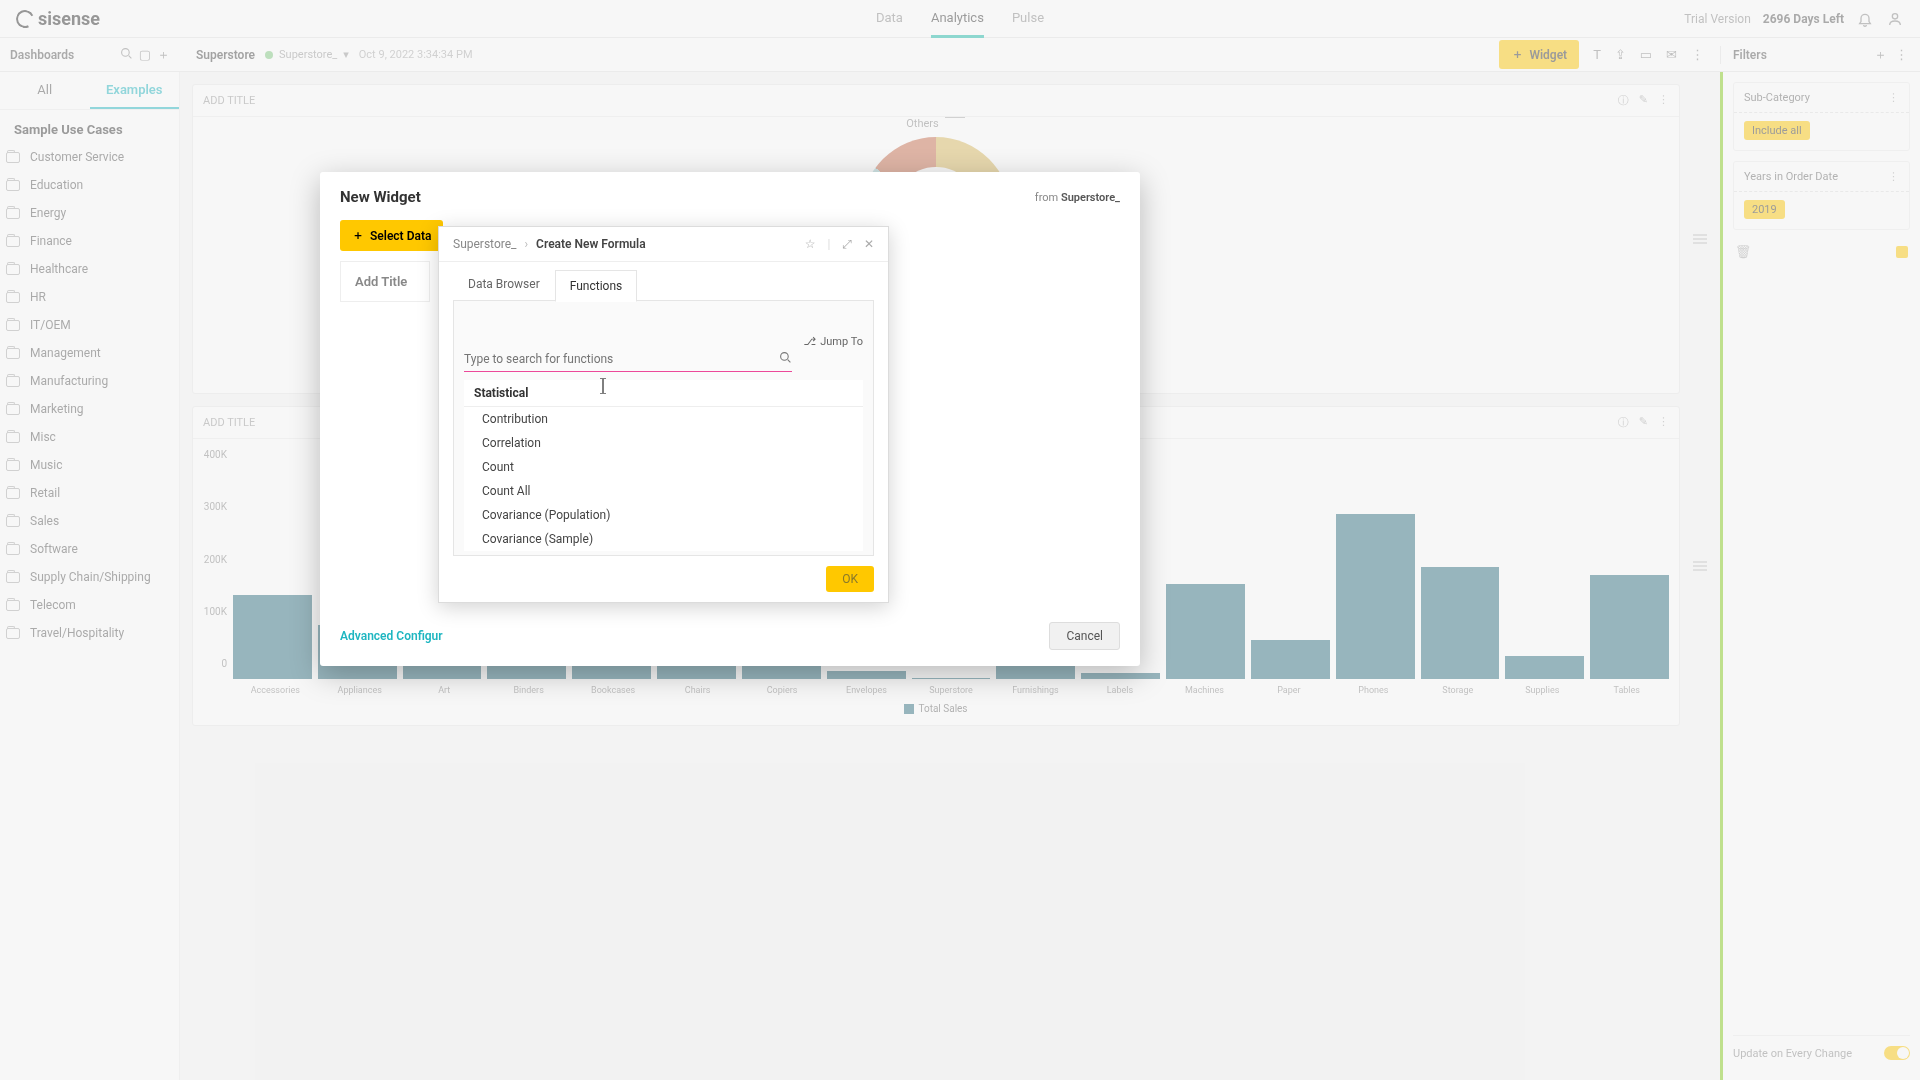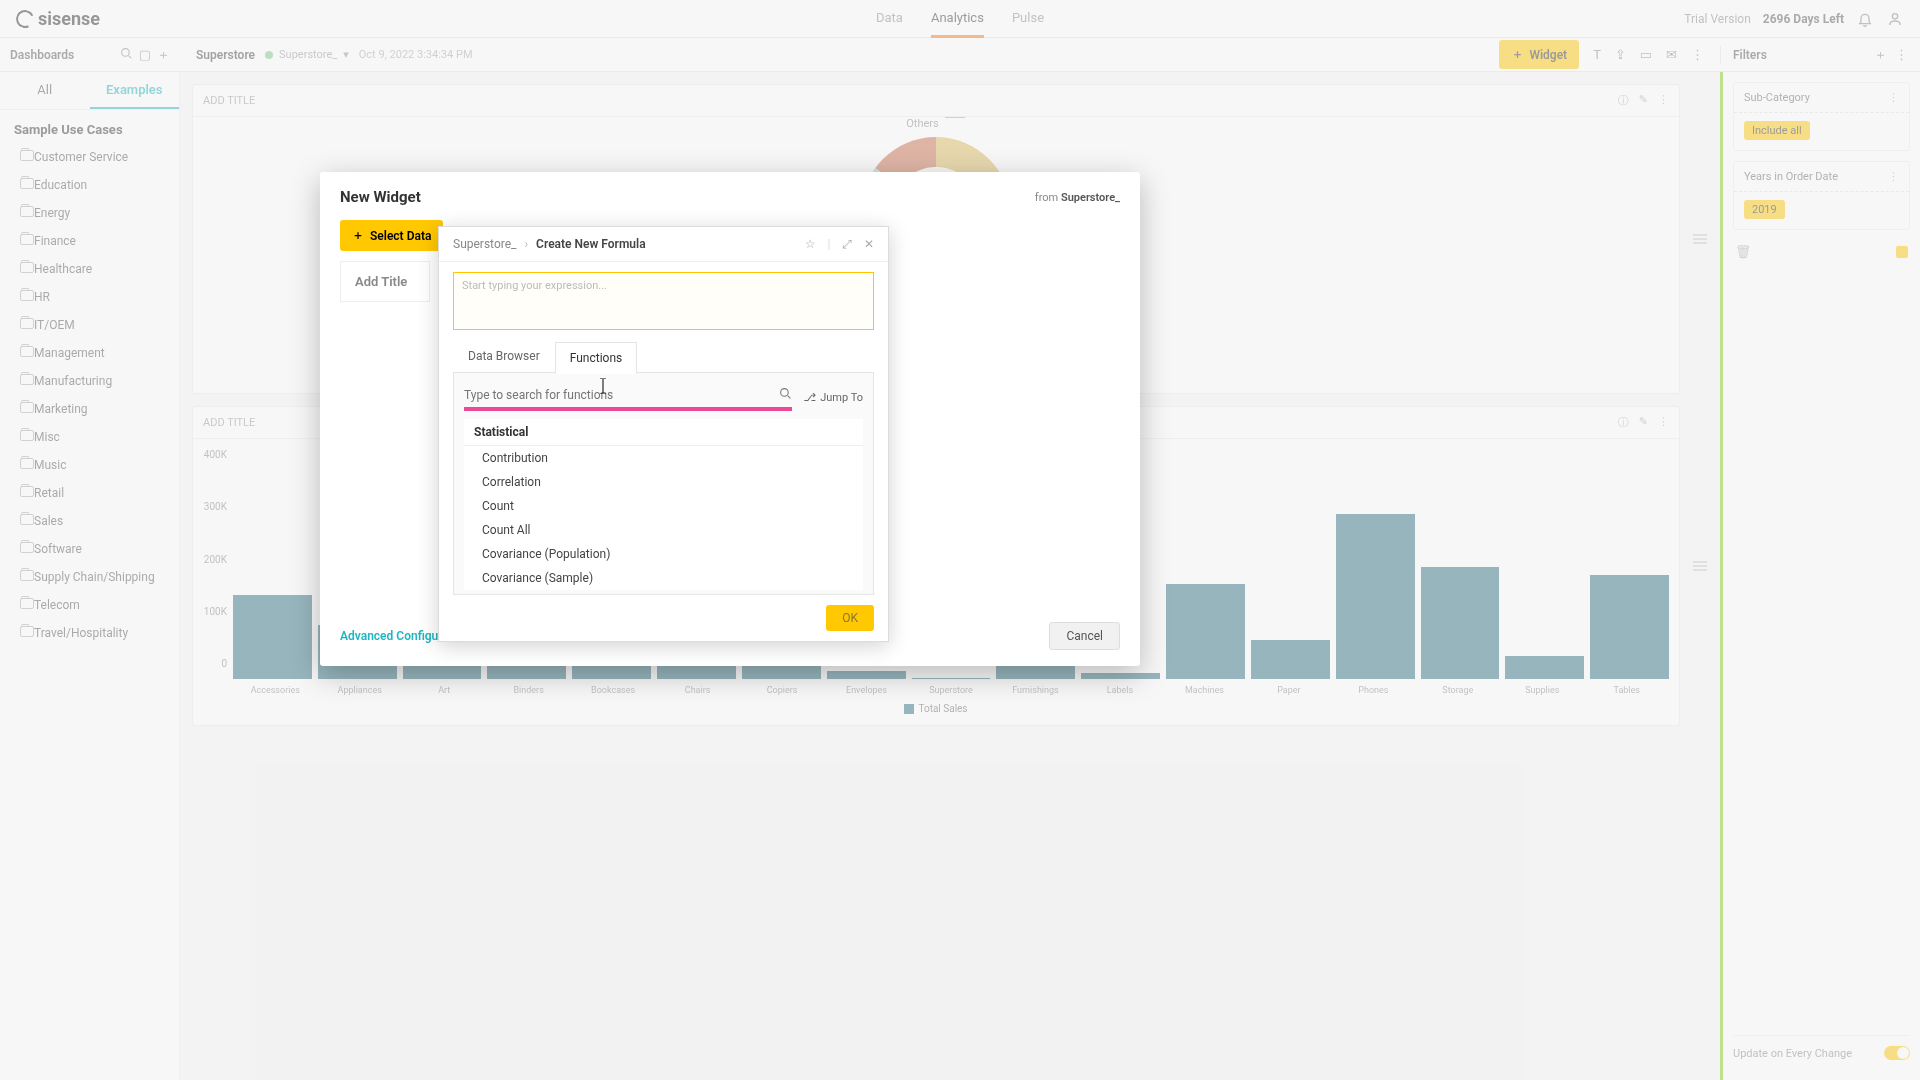--- a/index.html
+++ b/index.html
@@ -4,21 +4,21 @@
 <style>
 * { box-sizing: border-box; margin: 0; padding: 0; font-family: -apple-system, BlinkMacSystemFont, "Segoe UI", Roboto, "Helvetica Neue", Arial, sans-serif; }
 body { width: 1920px; height: 1080px; background: #f5f5f5; overflow: hidden; position: relative; }
 
 
 .topbar { height: 38px; background: #fff; display: flex; align-items: center; padding: 0 16px; border-bottom: 1px solid #e5e5e5; }
 .logo { font-weight: 700; font-size: 18px; color: #2b2b2b; display:flex; align-items:center; gap:4px;}
 .logo-icon { width:18px; height:18px; border:2.5px solid #2b2b2b; border-radius:50%; border-right-color:transparent; transform:rotate(20deg);}
 .topnav { display:flex; margin-left: auto; margin-right: auto; gap: 28px; position:absolute; left:50%; transform:translateX(-50%); }
 .topnav a { color:#888; text-decoration:none; font-size:13px; padding:10px 0; }
-.topnav a.active { color:#333; border-bottom:3px solid #f97316; }
+.topnav a.active { color:#333; border-bottom:3px solid #14b8a6; }
 .top-right { margin-left:auto; display:flex; align-items:center; gap:12px; color:#888; font-size:12px; }
 .top-right b { color:#555; }
 .icon-btn { width:18px; height:18px; display:inline-flex; align-items:center; justify-content:center; color:#888; }
 .bell,.user { width:16px; height:16px; }
 
 
 .secondbar { height: 34px; background:#fff; border-bottom:1px solid #e5e5e5; display:flex; align-items:center; }
 .secondbar .left { width: 180px; display:flex; align-items:center; padding:0 10px; gap:6px; }
 .secondbar .left .title { font-size:12px; font-weight:600; color:#555; margin-right:auto;}
 .secondbar .mid { display:flex; align-items:center; gap:10px; padding:0 16px; flex:1; }
@@ -30,21 +30,21 @@
 .secondbar .filters-h { width: 200px; border-left:1px solid #e5e5e5; display:flex; align-items:center; padding:0 12px; gap:8px;}
 .filters-h .t { font-size:12px; font-weight:600; color:#555; margin-right:auto;}
 
 
 .main { display:flex; height: calc(1080px - 72px); }
 .sidebar { width:180px; background:#fff; border-right:1px solid #eee; overflow:auto; }
 .tabs-row { display:flex; border-bottom:1px solid #eee; }
 .tabs-row div { flex:1; text-align:center; padding:10px 0; font-size:13px; color:#555; }
 .tabs-row div.active { color:#1fb6c1; border-bottom:2px solid #1fb6c1; font-weight:600;}
 .side-h { padding:12px 14px 6px; font-size:13px; font-weight:700; color:#333;}
-.folder { display:flex; padding:7px 20px; font-size:12px; color:#555;}
+.folder { display:flex; align-items:center; gap:10px; padding:7px 6px; font-size:12px; color:#555;}
 .folder .folder-icon { width:14px; height:11px; border:1px solid #aaa; border-radius:2px; position:relative; }
 .folder .folder-icon:before { content:''; position:absolute; top:-3px; left:0; width:6px; height:2px; border:1px solid #aaa; border-bottom:none; border-radius:2px 2px 0 0;}
 .content { flex:1; padding:0; position:relative; }
 .rightpanel { width:200px; background:#fff; border-left:3px solid #84cc16; padding:10px; display:flex; flex-direction:column; }
 .filter-card { border:1px solid #eee; border-radius:3px; margin-bottom:10px; }
 .filter-card .hd { padding:8px 10px; font-size:11px; color:#666; display:flex; justify-content:space-between;}
 .filter-card .bd { padding:6px 10px 10px; border-top:1px dashed #e0e0e0;}
 .chip { display:inline-block; background:#ffc800; font-size:11px; padding:3px 8px; border-radius:3px; color:#333;}
 .trash { color:#aaa; font-size:13px; }
 .update-footer { margin-top:auto; padding:10px 0; border-top:1px solid #eee; font-size:11px; color:#888; display:flex; align-items:center; justify-content:space-between;}
@@ -84,21 +84,21 @@
 .fp-head .crumb { color:#888;}
 .fp-head .crumb b { color:#444; font-weight:600;}
 .fp-head .sep { margin:0 8px; color:#bbb;}
 .fp-head .ic { margin-left:auto; display:flex; gap:12px; color:#aaa;}
 .expr-box { margin:10px 14px; border:1px solid #ffc800; background:#fffef8; height:58px; padding:6px 8px; font-family:monospace; font-size:11px; color:#aaa;}
 .fp-tabs { display:flex; margin:6px 14px 0; border-bottom:1px solid #e5e5e5;}
 .fp-tabs div { padding:8px 14px; font-size:12px; color:#666; border:1px solid transparent; position:relative;}
 .fp-tabs div.active { border:1px solid #e5e5e5; border-bottom:1px solid #fff; background:#fff; top:2px; color:#333;}
 .fp-content { border:1px solid #e5e5e5; border-top:none; margin:0 14px; background:#fafafa; padding:10px 10px 4px; }
 .search-row { display:flex; align-items:center; gap:12px; margin-bottom:8px;}
-.search-wrap { flex:1; border-bottom:4px solid #ec4899; display:flex; align-items:center; padding:4px 0;}
+.search-wrap { flex:1; border-bottom:1px solid #ec4899; display:flex; align-items:center; padding:4px 0;margin-top:36px;}
 .search-wrap input { border:none; outline:none; flex:1; font-size:12px; background:transparent;}
 .search-wrap .sicon { color:#777; font-size:13px;}
 .jump { font-size:11px; color:#666; display:flex; align-items:center; gap:4px; white-space:nowrap;}
 .cat-list { background:#fff; max-height:178px; overflow:hidden; }
 .cat-h { padding:6px 10px; font-size:12px; font-weight:700; color:#333; border-bottom:1px solid #eee;}
 .fn { padding:5px 18px; font-size:12px; color:#444;}
 .fp-foot { padding:10px 14px; display:flex; }
 .ok-btn { margin-left:auto; background:#ffc800; border:none; padding:6px 16px; border-radius:3px; font-size:12px; color:#8a7a2a;}
 .modal-foot { padding:10px 20px 16px; display:flex; align-items:center;}
 .adv { color:#1fb6c1; font-size:12px; font-weight:600;}
@@ -413,21 +413,20 @@
     <span class="crumb"><span>Superstore_</span></span>
     <span class="sep">›</span>
     <span class="crumb"><b>Create New Formula</b></span>
     <span class="ic">
       <span>☆</span>
       <span style="color:#ddd">|</span>
       <span>⤢</span>
       <span>✕</span>
     </span>
   </div>
-  <div class="expr-box"><span style="color:#bbb">Start typing your expression...</span></div>
   <div class="fp-tabs">
     <div>Data Browser</div>
     <div class="active">Functions</div>
   </div>
   <div class="fp-content">
     <div class="search-row">
       <div class="search-wrap">
         <input type="text" placeholder="Type to search for functions" style="">
         <span class="sicon">
           <svg width="13" height="13" viewBox="0 0 24 24" fill="none" stroke="currentColor" stroke-width="2">

